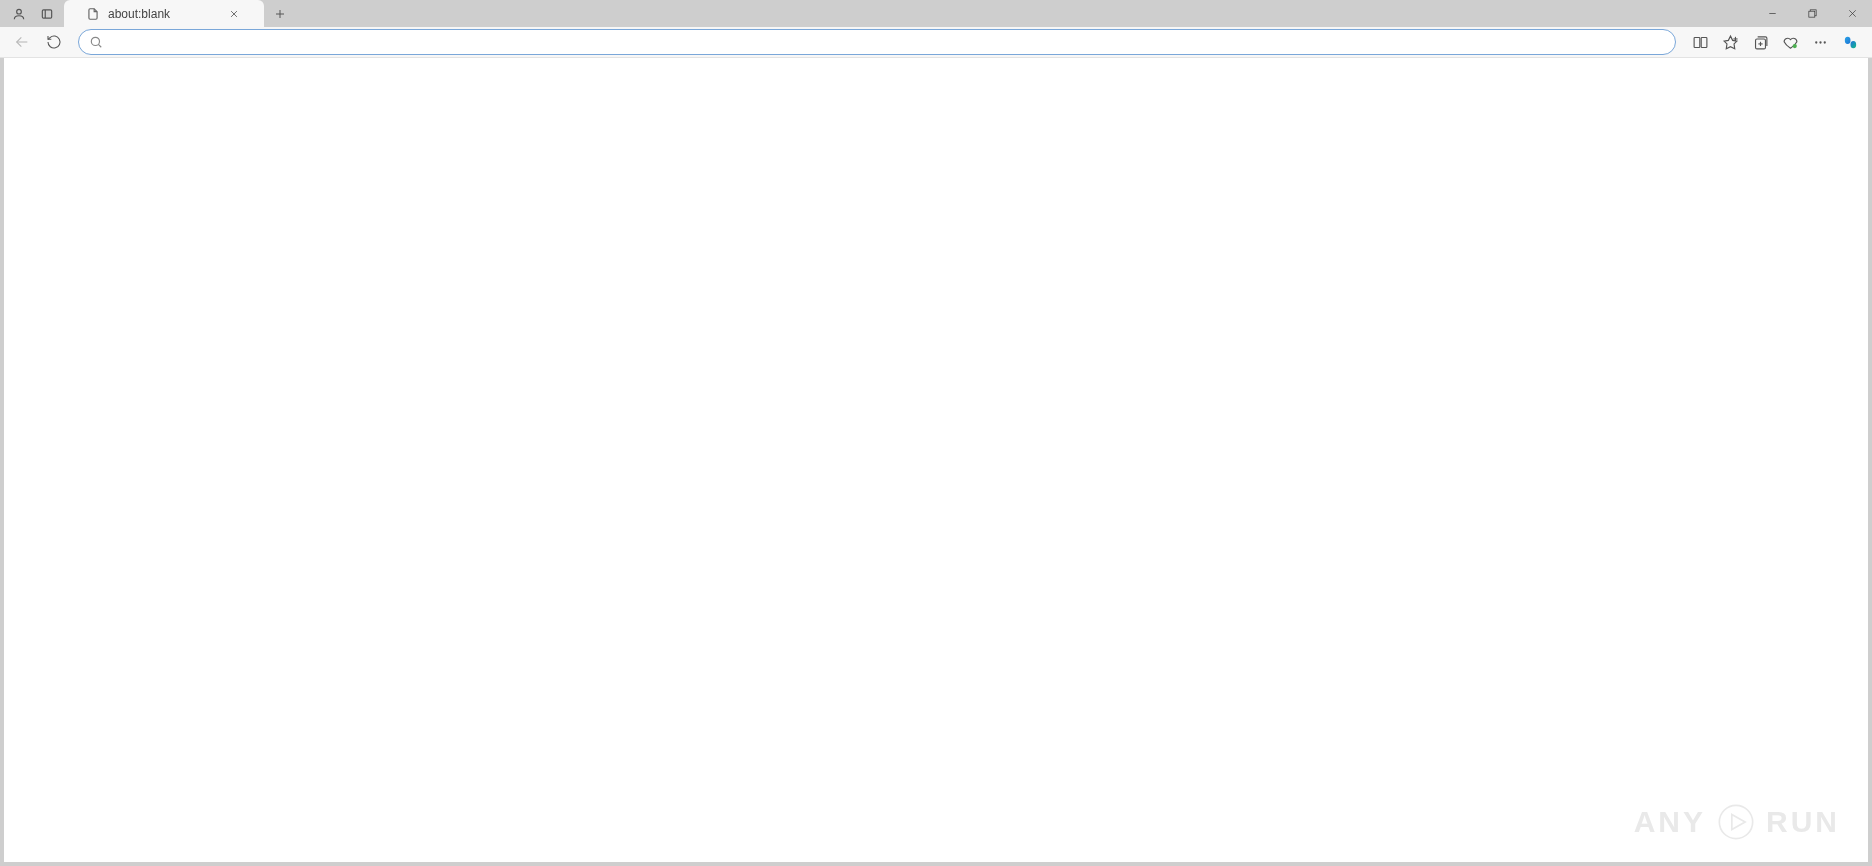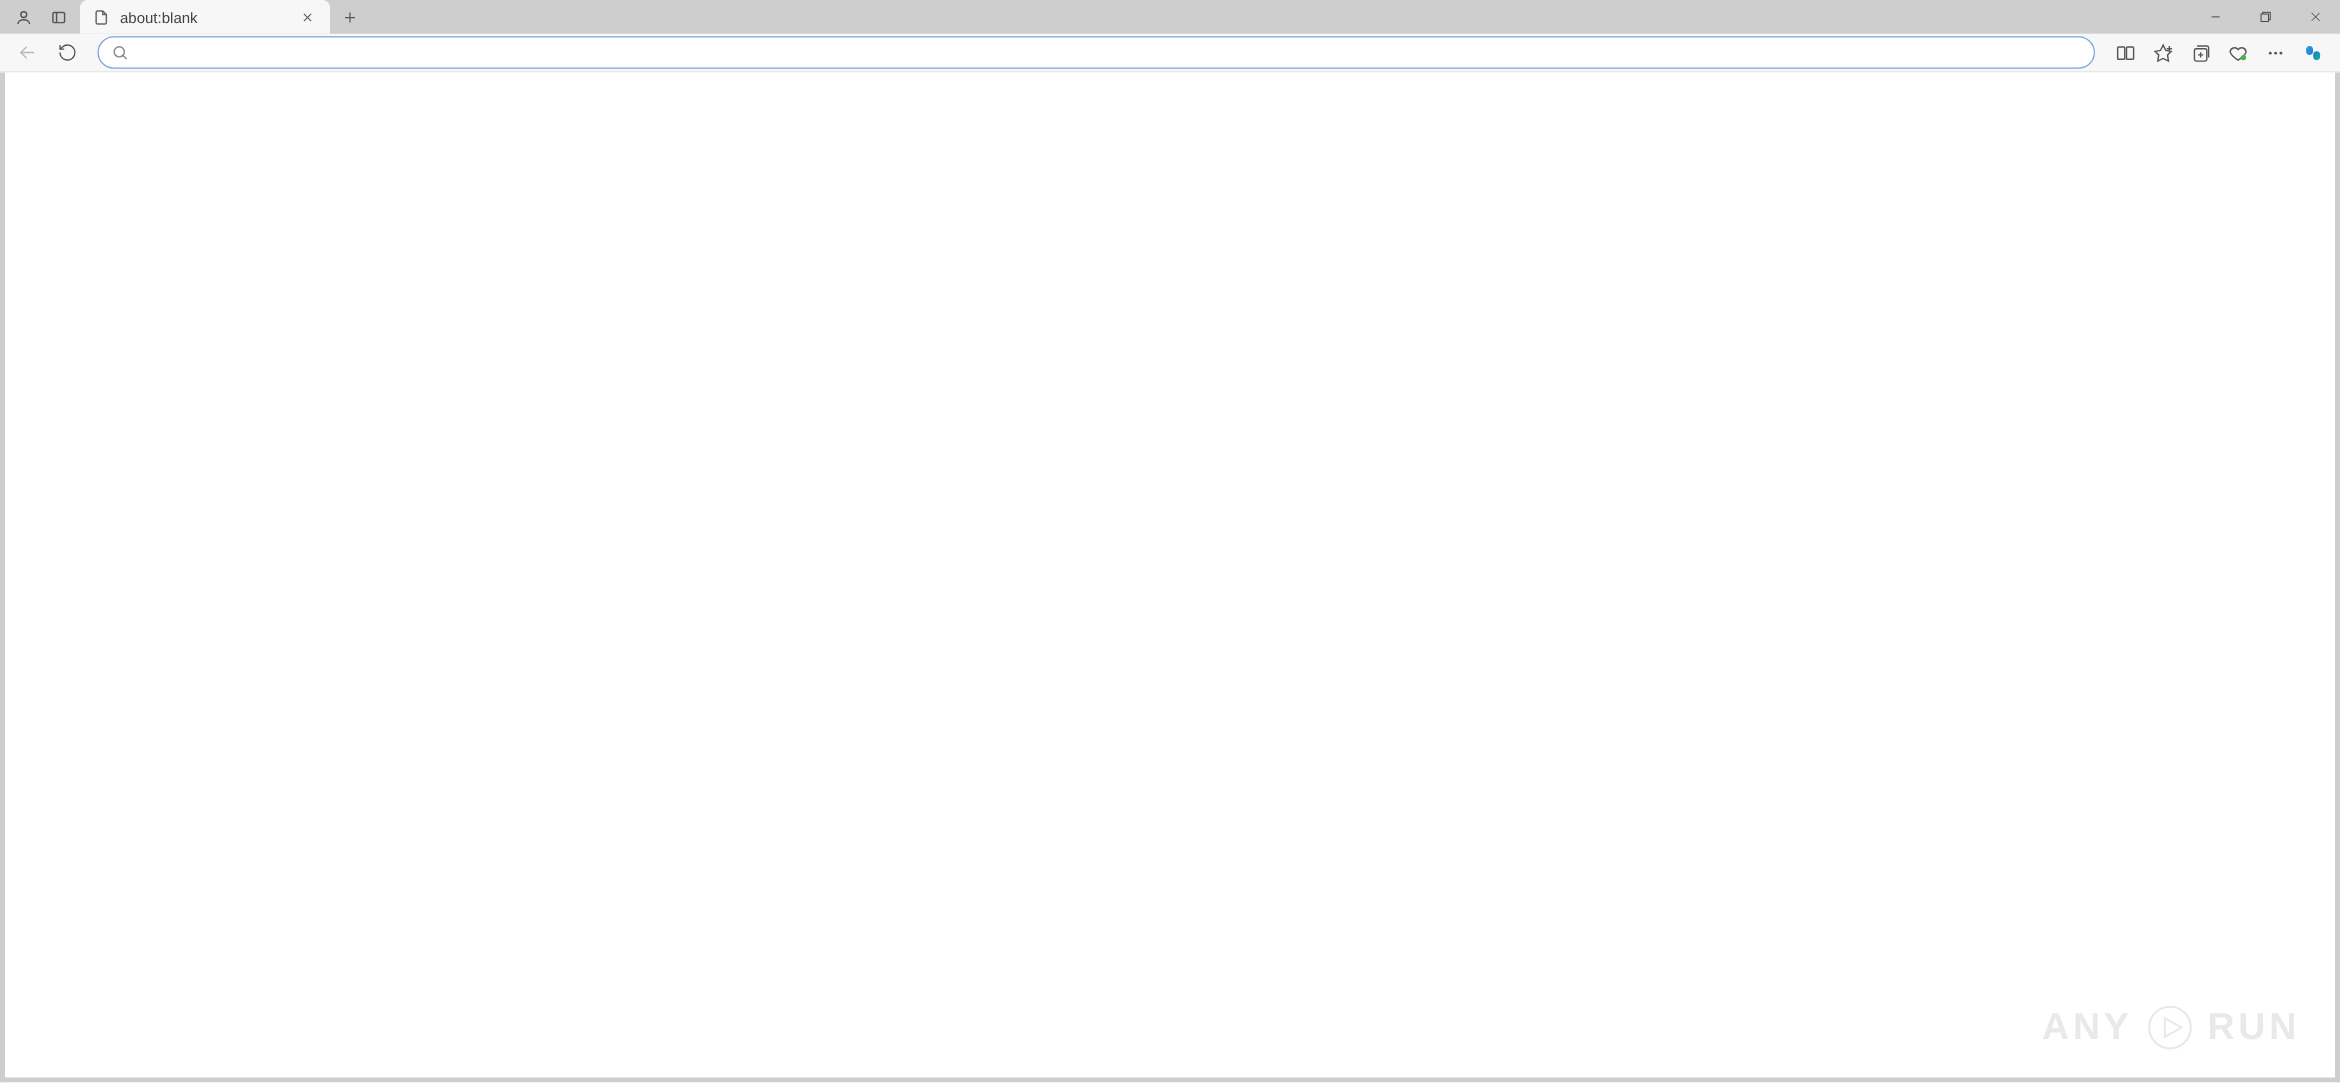--- a/index.html
+++ b/index.html
@@ -28,21 +28,21 @@
   }
   .ts-btn svg { width: 14px; height: 14px; }
 
   .tab {
     margin-left: 4px;
     background: #f7f7f7;
     border-top-left-radius: 6px;
     border-top-right-radius: 6px;
     display: flex;
     align-items: center;
-    padding: 0 10px;
+    padding: 0 22px;
     width: 200px;
     height: 27px;
     gap: 8px;
     color: #444;
   }
   .tab .favicon { width: 14px; height: 14px; flex: 0 0 14px; color: #666; }
   .tab .tab-title { flex: 1 1 auto; font-size: 12px; white-space: nowrap; overflow: hidden; text-overflow: ellipsis; }
   .tab .close { width: 16px; height: 16px; display:flex; align-items:center; justify-content:center; color:#555; }
   .tab .close svg { width: 10px; height: 10px; }
 

